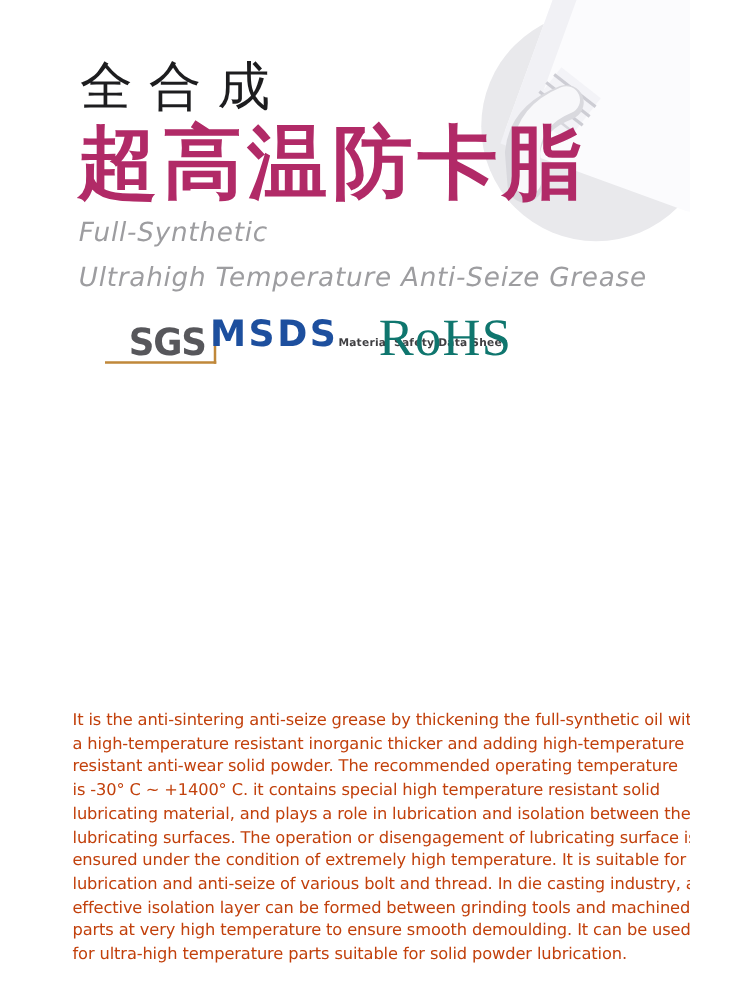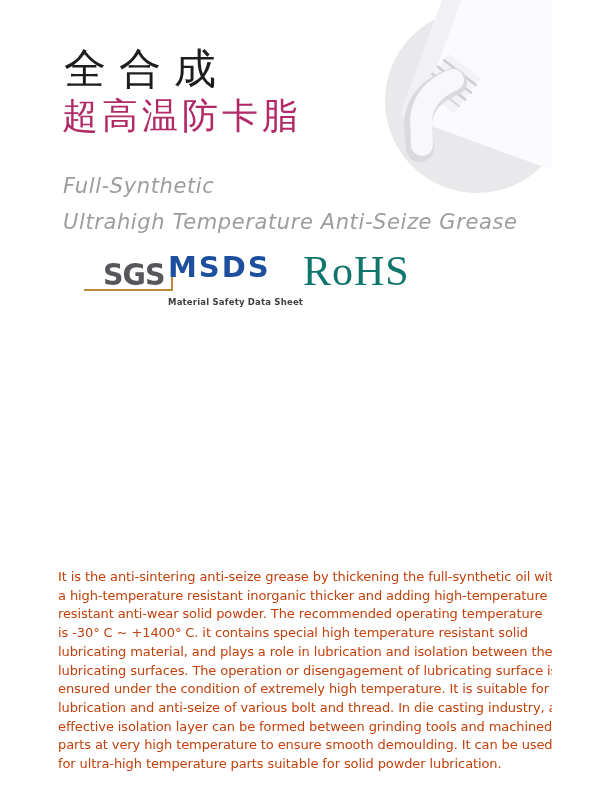--- a/index.html
+++ b/index.html
@@ -26,22 +26,22 @@
     font-size: 42px;
     font-weight: 500;
     letter-spacing: 13px;
     color: #1d1d1f;
     line-height: 1.1;
   }
   .title-accent {
     position: absolute;
     left: 62px;
     top: 96px;
-    font-size: 36px;
-    font-weight: 400;
+    font-size: 64px;
+    font-weight: 700;
     letter-spacing: 4px;
     line-height: 1.1;
   }
   .subtitle-en {
     position: absolute;
     left: 63px;
     top: 168px;
     font-size: 21px;
     font-style: italic;
     color: #9d9da0;
@@ -76,21 +76,21 @@
     position: absolute;
     right: 0; top: 2px; bottom: 3px;
     width: 2px;
     background: #c0883a;
   }
   .cert-msds {
     position: absolute;
     left: 168px;
     top: 254px;
     display: flex;
-    flex-direction: column;
+    flex-direction: row;
   }
   .msds-text {
     font-size: 29px;
     font-weight: 700;
     letter-spacing: 2px;
     line-height: 27px;
   }
   .msds-sub {
     font-size: 8.5px;
     font-weight: 700;

